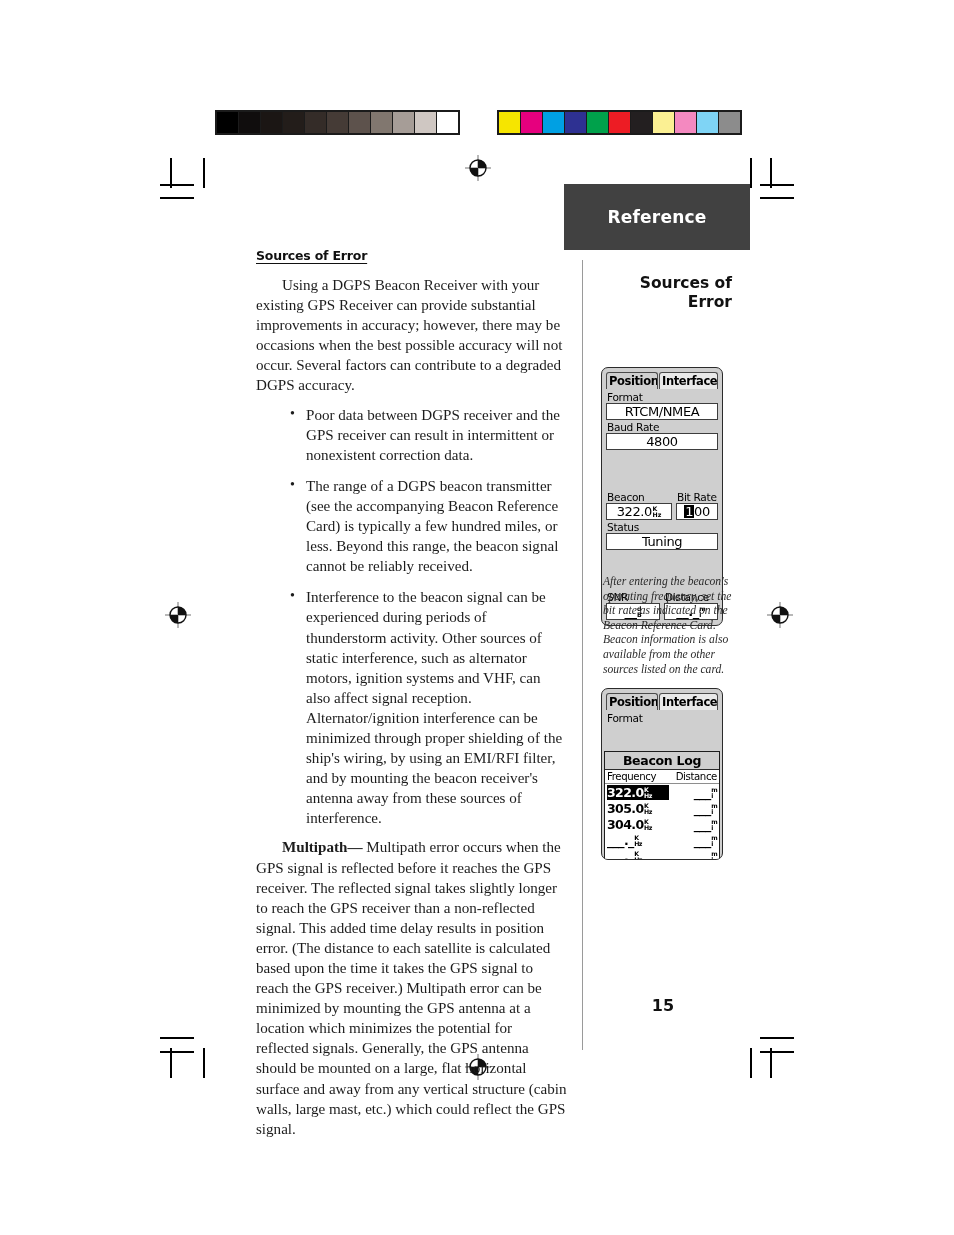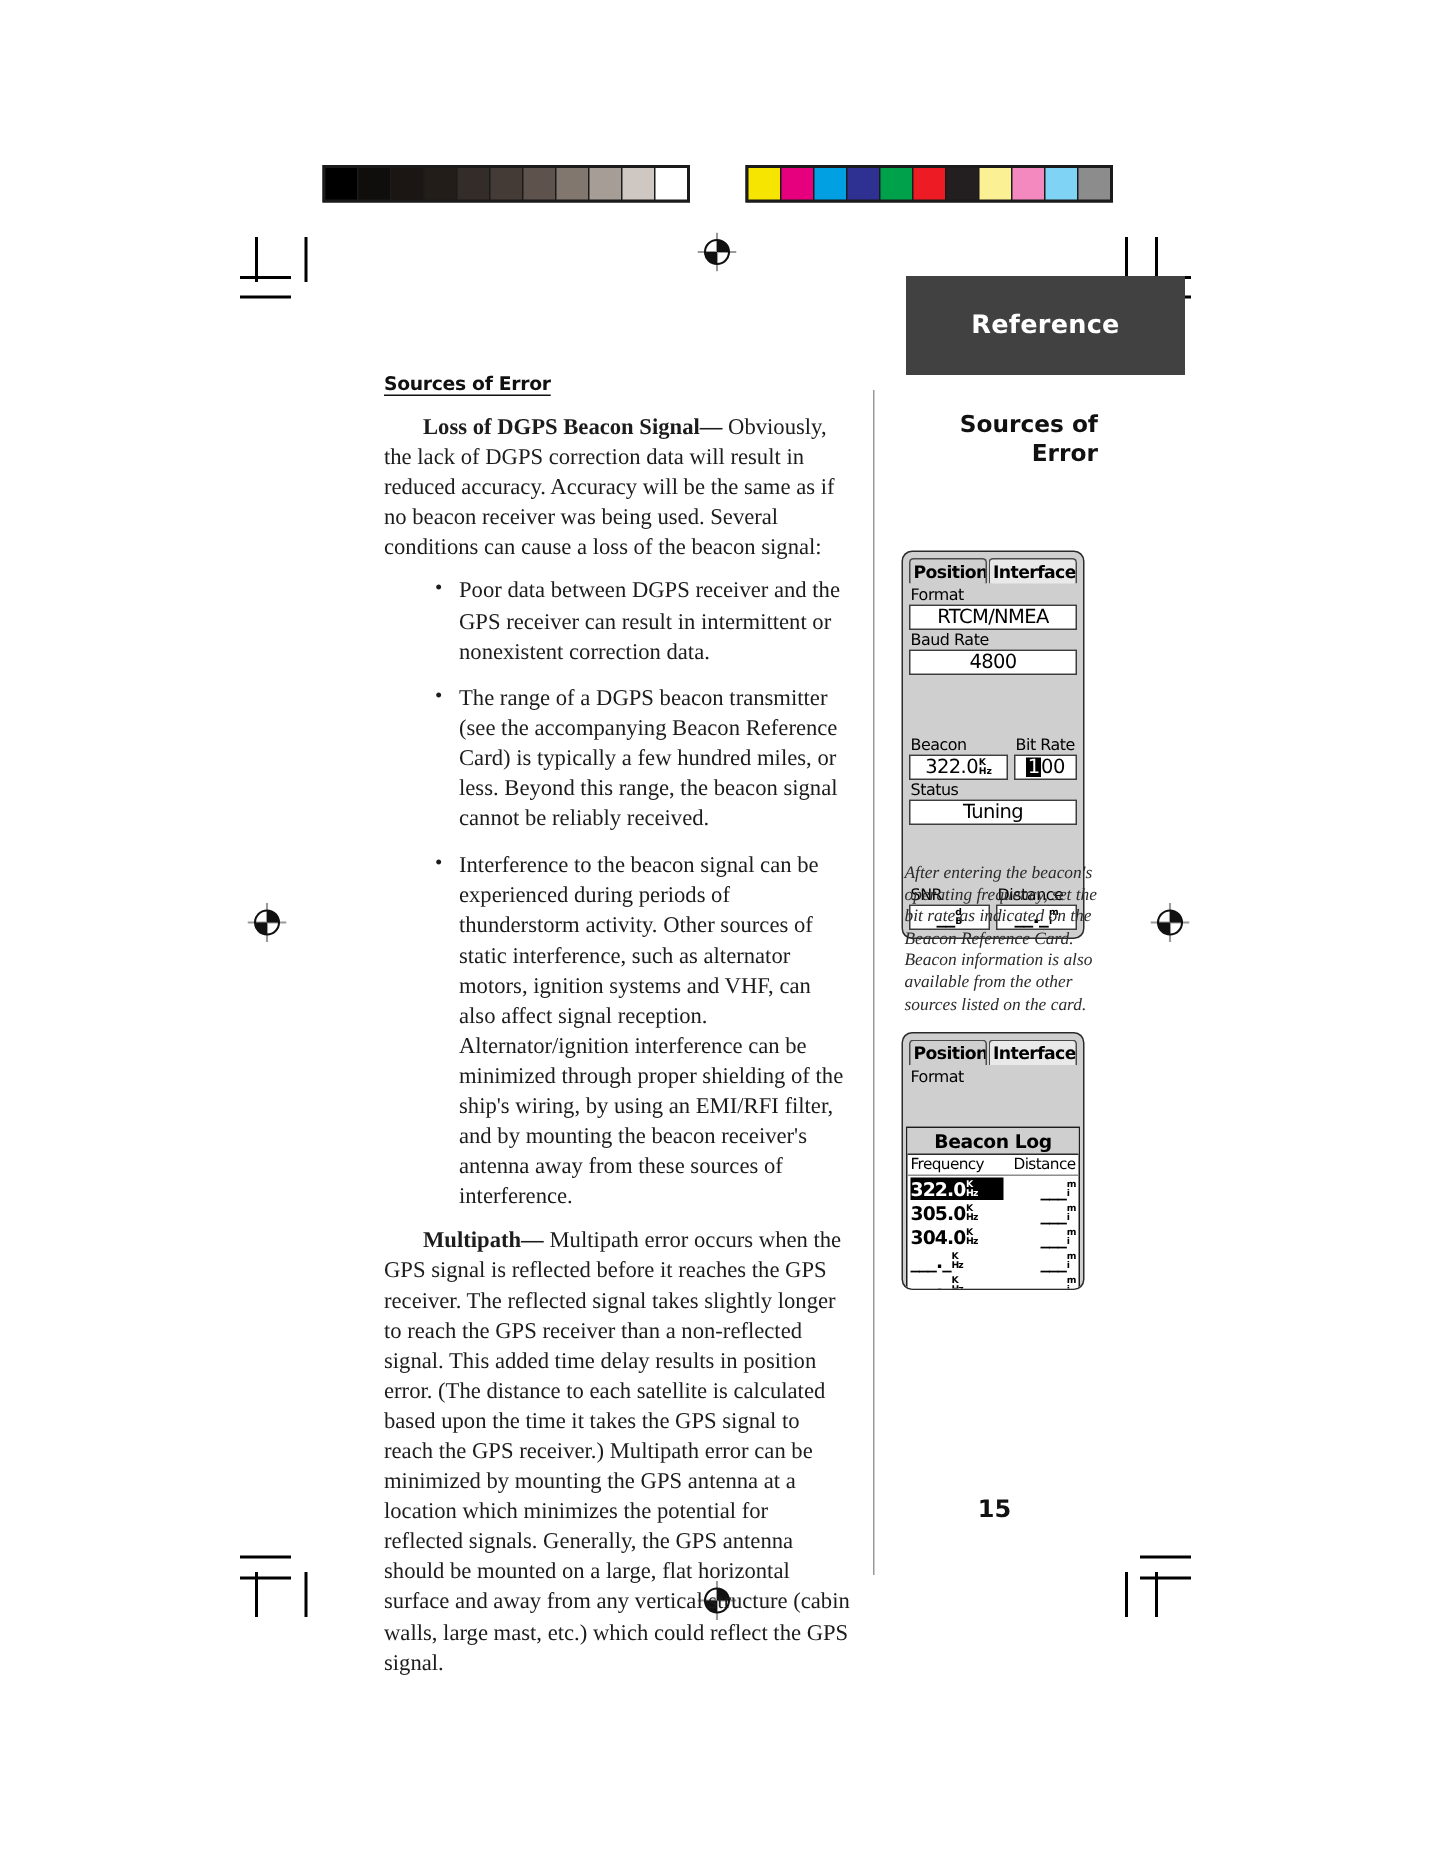--- a/index.html
+++ b/index.html
@@ -86,21 +86,21 @@
     left: 582px;
     top: 260px;
     width: 1px;
     height: 790px;
     background: #9a9a9a;
   }
 
   
   #reference-tab {
     position: absolute;
-    left: 604px;
+    left: 564px;
     top: 184px;
     width: 186px;
     height: 66px;
     background: #414141;
     color: #ffffff;
     display: flex;
     align-items: center;
     justify-content: center;
   }
   #reference-tab .tab-label {
@@ -360,22 +360,22 @@
 
   <div id="reference-tab">
     <span class="tab-label">Reference</span>
   </div>
 
   <div id="column-rule"></div>
 
   <div id="body-column">
     <h2 id="section-heading">Sources of Error</h2>
 
-
-    <p class="para"><b>Loss of DGPS Beacon Signal—</b><span> Obviously, the lack of DGPS correction data will result in reduced accuracy. Accuracy will be the same as if no beacon receiver was being used.  Several conditions can cause a loss of the beacon signal:</span></p>
+    <p class="para">Using a DGPS Beacon Receiver with your existing GPS Receiver can provide substantial improvements in accuracy; however, there may be occasions when the best possible accuracy will not occur. Several factors can contribute to a degraded DGPS accuracy.</p>
+
 
     <ul class="bullet-list">
       <li><span class="dot">•</span><span>Poor data between DGPS receiver and the GPS receiver can result in intermittent or nonexistent correction data.</span></li>
       <li><span class="dot">•</span><span>The range of a DGPS beacon transmitter (see the accompanying Beacon Reference Card) is typically a few hundred miles, or less. Beyond this range, the beacon signal cannot be reliably received.</span></li>
       <li><span class="dot">•</span><span>Interference to the beacon signal can be experienced during periods of thunderstorm activity. Other sources of static interference, such as alternator motors, ignition systems and VHF, can also affect signal reception. Alternator/ignition interference can be minimized through proper shielding of the ship's wiring, by using an EMI/RFI filter, and by mounting the beacon receiver's antenna away from these sources of interference.</span></li>
     </ul>
 
     <p class="para"><b>Multipath—</b><span> Multipath error occurs when the GPS signal is reflected before it reaches the GPS receiver. The reflected signal takes slightly longer to reach the GPS receiver than a non-reflected signal. This added time delay results in position error. (The distance to each satellite is calculated based upon the time it takes the GPS signal to reach the GPS receiver.) Multipath error can be minimized by mounting the GPS antenna at a location which minimizes the potential for reflected signals. Generally, the GPS antenna should be mounted on a large, flat horizontal surface and away from any vertical structure (cabin walls, large mast, etc.) which could reflect the GPS signal.</span></p>
   </div>
 

